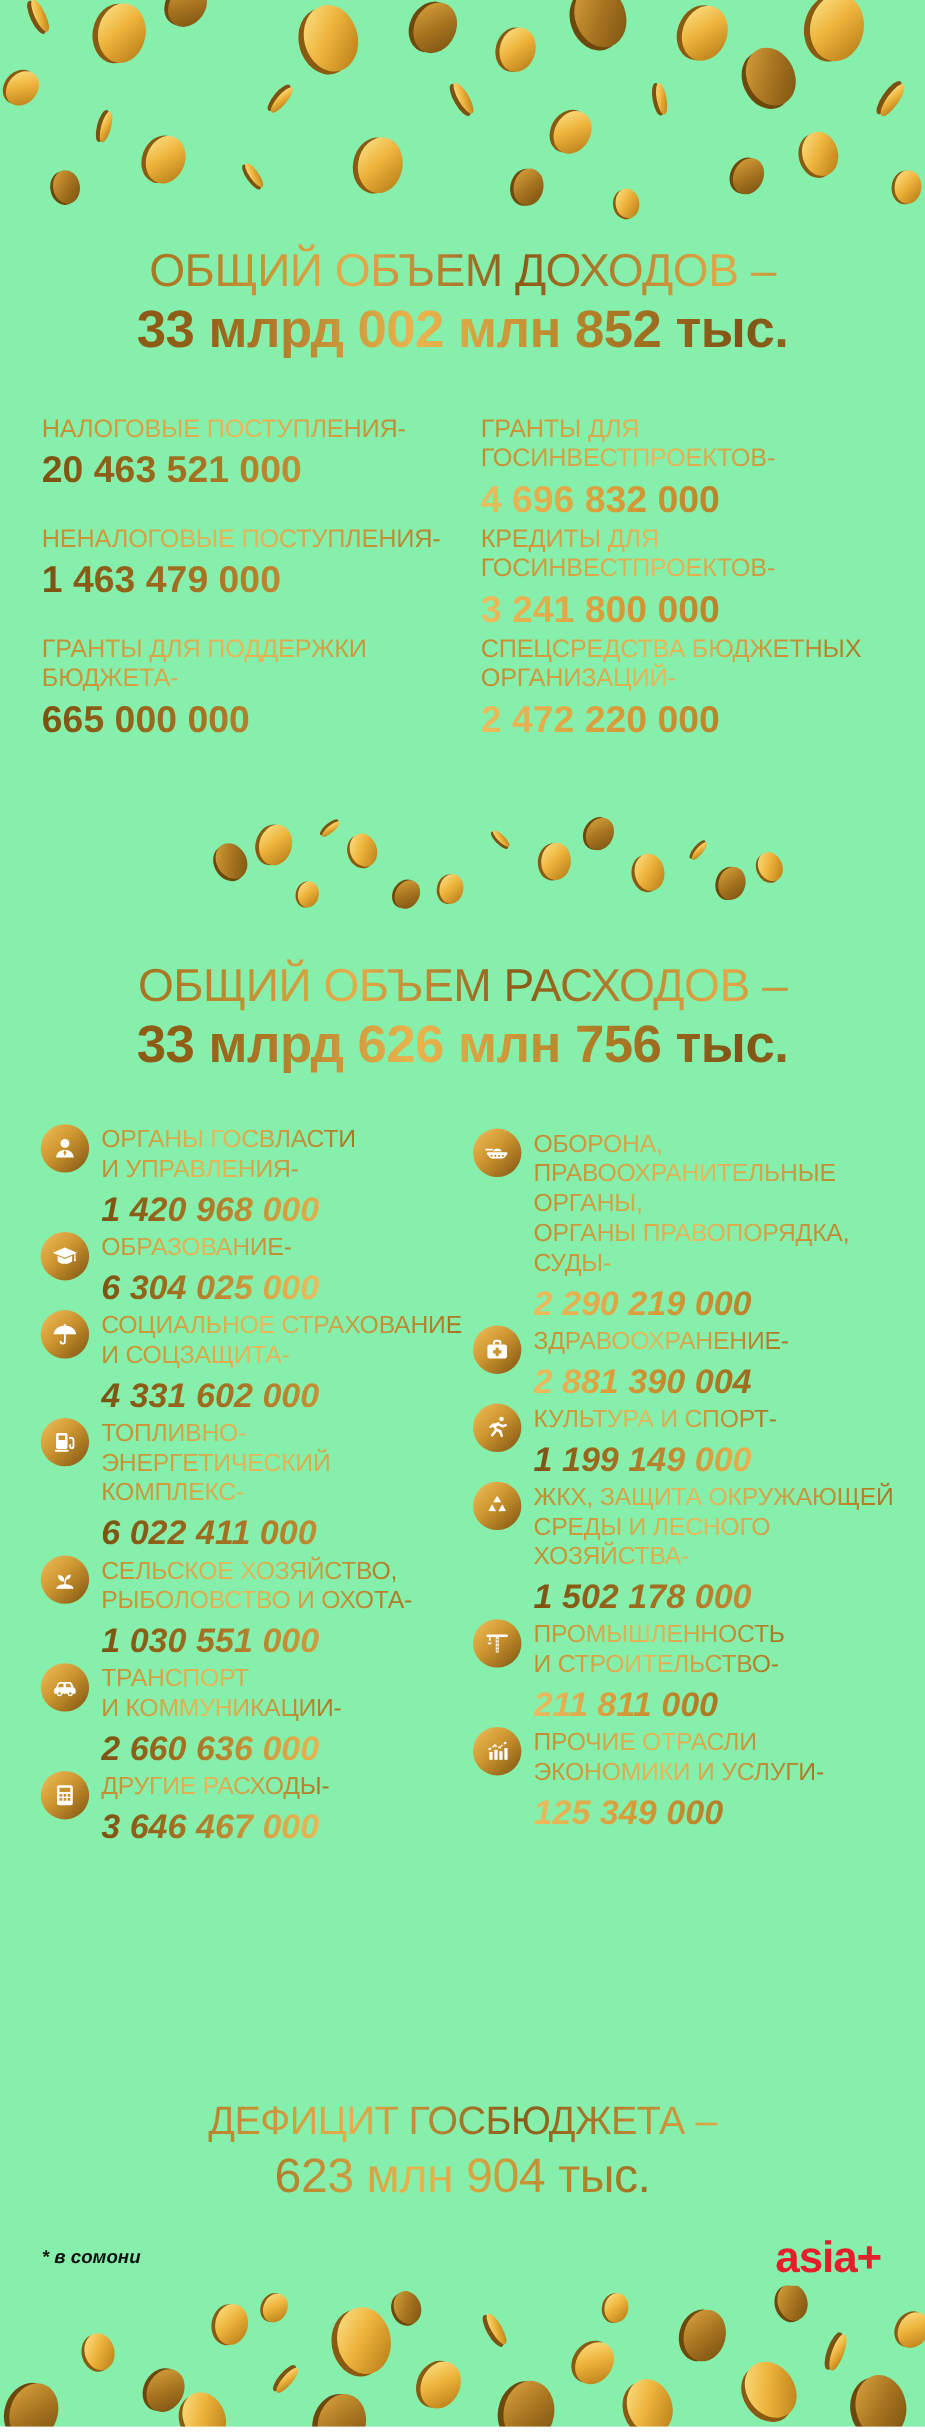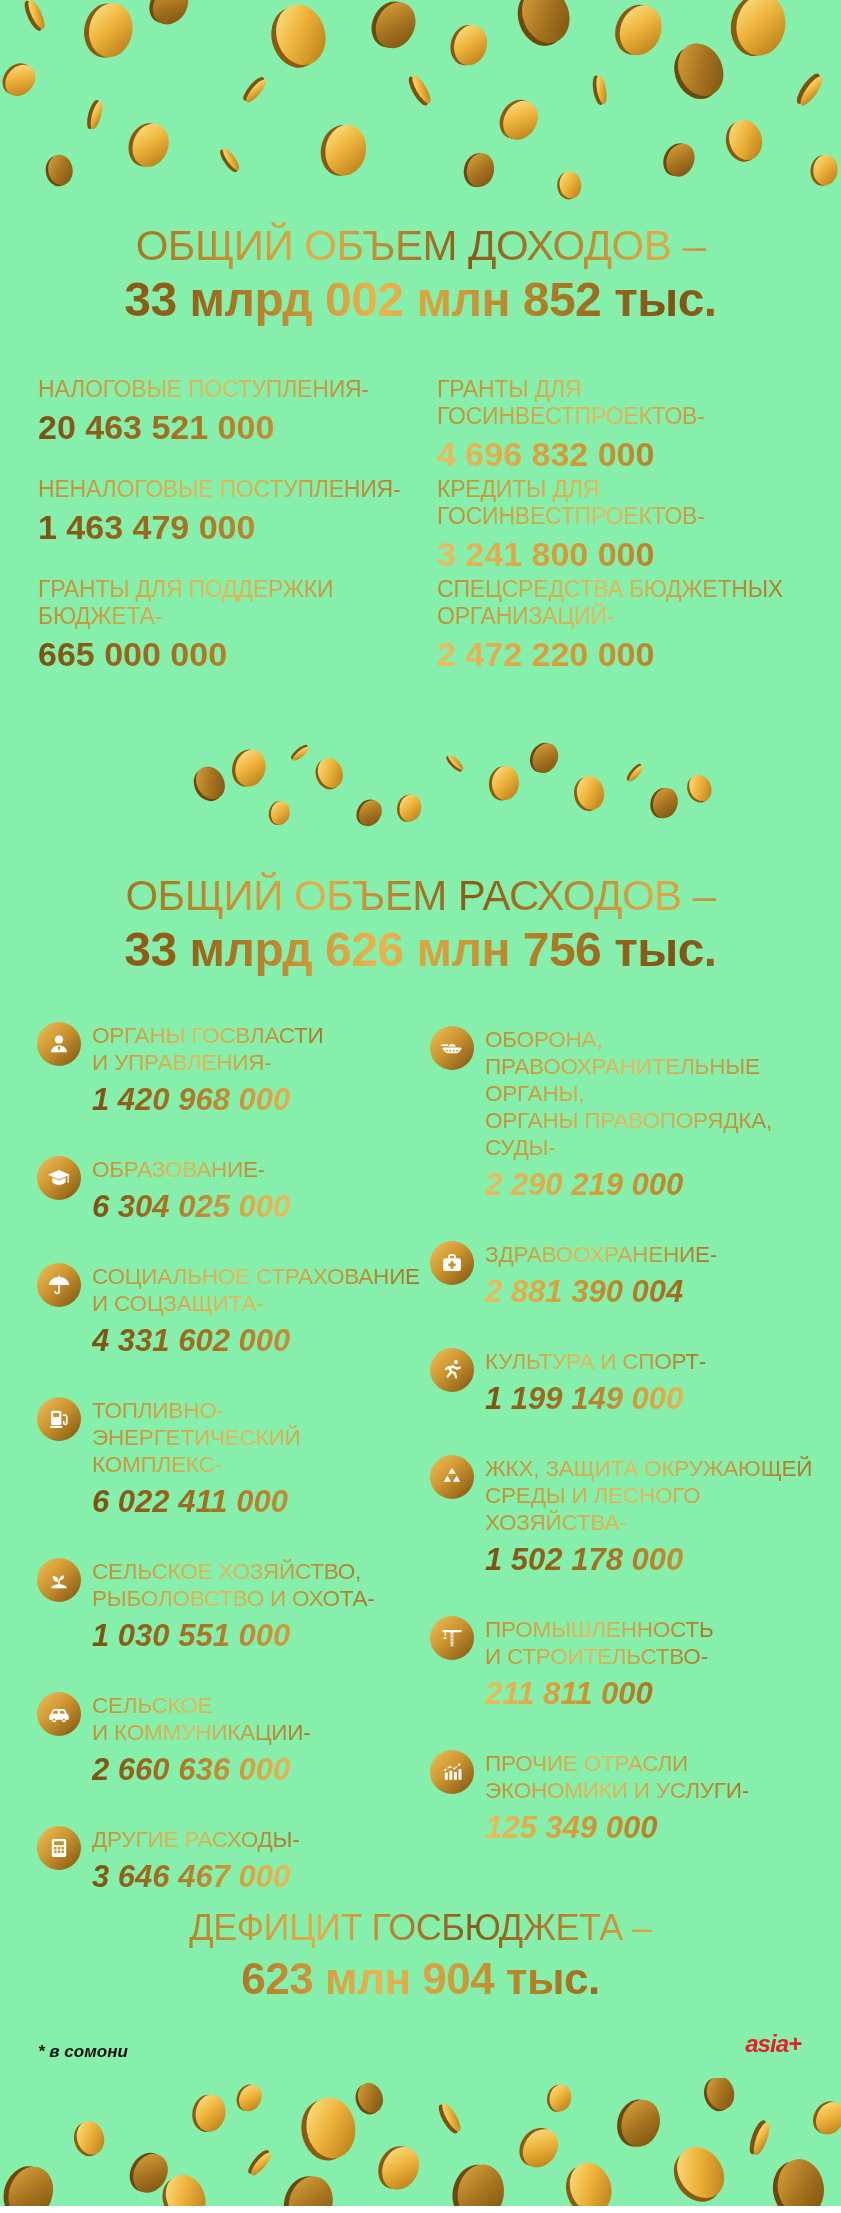--- a/index.html
+++ b/index.html
@@ -14,42 +14,42 @@
   .lab{--g:linear-gradient(93deg,#c28a2e 0%,#eab858 45%,#a9731f 100%);}
   .val{--g:linear-gradient(93deg,#7c5110 0%,#a97423 38%,#e3ab49 82%,#eebc5e 100%);}
   .val-rev{--g:linear-gradient(93deg,#eebc5e 0%,#d79a36 35%,#8a5c14 100%);}
   .title-l1{--g:linear-gradient(92deg,#8a5c1a 0%,#b07c24 20%,#e6ad4a 38%,#8a5a16 56%,#e2a847 78%,#8a5c1a 100%);}
   .title-l2{--g:linear-gradient(92deg,#7b5013 0%,#935f16 22%,#eab54e 45%,#b8842a 62%,#7e5314 80%,#c89437 100%);}
 
   .section-title{position:absolute;left:0;width:100%;text-align:center;letter-spacing:-0.5px;}
   .t-line1{font-size:42px;line-height:48px;font-weight:400;}
   .t-line2{font-size:48px;line-height:56px;font-weight:700;margin-top:2px;}
   .d-line1{font-size:36px;line-height:44px;font-weight:400;}
-  .d-line2{font-size:44px;line-height:54px;font-weight:700;margin-top:2px;}
+  .d-line2{font-size:44px;line-height:54px;font-weight:400;margin-top:2px;}
 
   .income-grid{position:absolute;left:38px;top:376px;width:765px;display:grid;
                grid-template-columns:399px 1fr;}
   .inc-label{font-size:23px;line-height:27px;letter-spacing:-0.2px;white-space:pre-line;}
   .inc-value{font-size:34px;line-height:44px;font-weight:700;margin-top:2px;}
 
-  .exp-col{position:absolute;display:flex;flex-direction:column;gap:36px;}
+  .exp-col{position:absolute;display:flex;flex-direction:column;}
   .exp-left{left:37px;top:1022px;width:395px;}
   .exp-right{left:430px;top:1026px;width:388px;}
   .exp-item{display:flex;align-items:flex-start;}
   .exp-icon{flex:0 0 44px;width:44px;height:44px;border-radius:50%;
             background:linear-gradient(135deg,#f0c05a 0%,#cd9530 45%,#7c5310 100%);
             display:flex;align-items:center;justify-content:center;}
   .exp-icon svg{width:26px;height:26px;}
   .ic{fill:#fff;}
   .exp-text{margin-left:11px;}
   .exp-label{font-size:22.5px;line-height:27px;letter-spacing:-0.2px;white-space:pre-line;}
   .exp-value{font-size:31px;line-height:40px;font-weight:700;margin-top:4px;font-style:italic;}
 
   .footnote{position:absolute;left:38px;top:2042px;font-size:17px;font-weight:700;font-style:italic;color:#111;}
-  .brand{position:absolute;right:40px;top:2030px;font-size:24px;font-weight:700;letter-spacing:-1px;color:#e61e29;font-style:italic;}
+  .brand{position:absolute;right:40px;top:2030px;font-size:40px;font-weight:700;letter-spacing:-1px;color:#e61e29;}
   .bottom-strip{position:absolute;left:0;right:0;bottom:0;height:7px;background:#ffffff;}
 </style>
 </head>
 <body>
 
 <div class="page">
 
   <svg width="0" height="0" style="position:absolute">
     <defs>
       <linearGradient id="gA" x1="0" y1="0" x2="1" y2="1">
@@ -247,21 +247,21 @@
             <path d="M4.6 12.1l1.4-3.3c.4-.9 1.2-1.4 2.1-1.4h7.8c.9 0 1.7.5 2.1 1.4l1.4 3.3c1 .3 1.6 1.2 1.6 2.2v2.2c0 .5-.4.9-.9.9h-1.5a2.1 2.1 0 01-4.2 0H9.6a2.1 2.1 0 01-4.2 0H3.9c-.5 0-.9-.4-.9-.9v-2.2c0-1 .6-1.9 1.6-2.2z"></path>
             <g fill="#c8922d">
               <path d="M7.2 8.9h3.6v2.9H6z"></path>
               <path d="M13 8.9h3.2l1.2 2.9H13z"></path>
               <circle cx="7.5" cy="17.2" r="1.1"></circle>
               <circle cx="16.5" cy="17.2" r="1.1"></circle>
             </g>
           </svg>
       </div>
       <div class="exp-text">
-        <div class="exp-label gtxt lab">СЕЛЬСКОЕ
+        <div class="exp-label gtxt lab">ТРАНСПОРТ
 И КОММУНИКАЦИИ-</div>
         <div class="exp-value gtxt val">2 660 636 000</div>
       </div>
     </div>
 
     <div class="exp-item">
       <div class="exp-icon">
         <svg class="ic" viewBox="0 0 24 24">
             <rect x="5.4" y="3.6" width="13.2" height="16.8" rx="1.6"></rect>
             <g fill="#c8922d">

